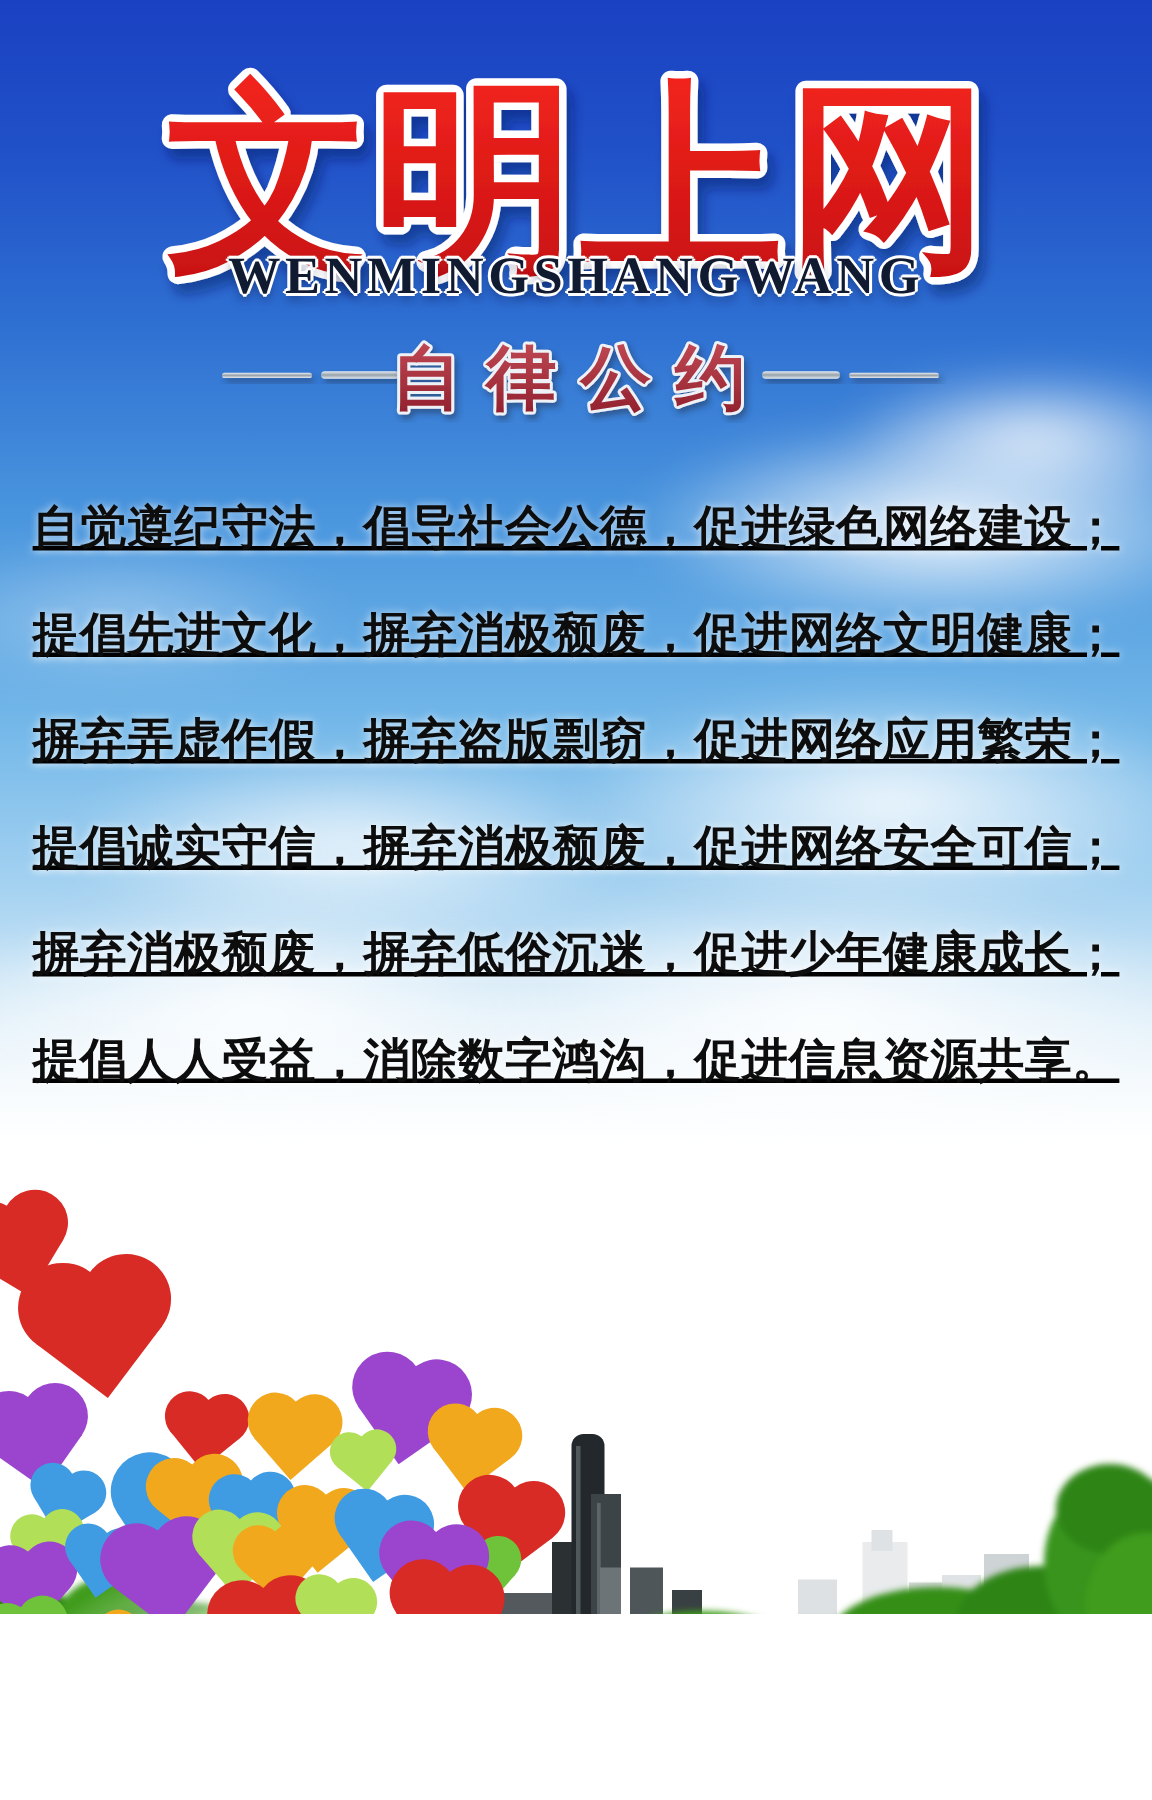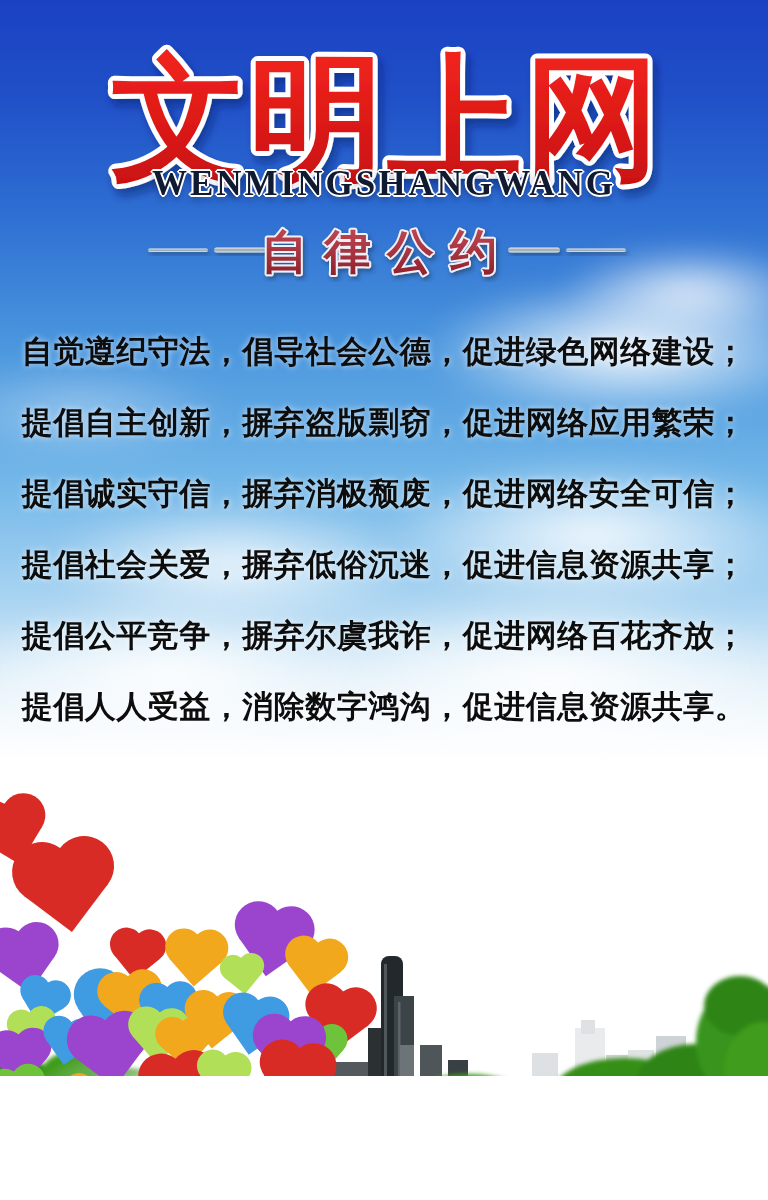--- a/index.html
+++ b/index.html
@@ -25,21 +25,21 @@
     text-shadow:-2px 0 0 #fff,2px 0 0 #fff,0 -2px 0 #fff,0 2px 0 #fff,
       -1px -1px 0 #fff,1px -1px 0 #fff,-1px 1px 0 #fff,1px 1px 0 #fff,
       0 4px 7px rgba(10,20,70,.55);
   }
   .subtitle-svg{position:absolute;left:0;top:224px;width:768px;height:58px;}
   .subtitle-text{
     font-family:"DejaVu Serif","Liberation Serif",serif;font-weight:bold;
     stroke:#eef1f6;stroke-width:4px;stroke-linejoin:round;paint-order:stroke;
   }
 
-  .pledges{position:absolute;left:0;top:316px;width:768px;}
+  .pledges{position:absolute;left:0;top:316px;width:768px;text-decoration:underline;}
   .pledge-line{
     height:71px;line-height:71px;text-align:center;white-space:nowrap;
     font-size:31px;font-weight:700;color:#0d0d0d;letter-spacing:0.5px;
     text-shadow:0 0 6px rgba(255,255,255,.7);
   }
 
   .scenery{position:absolute;left:0;top:840px;width:768px;height:360px;}
   .white-fan{position:absolute;pointer-events:none;}
 
   .hearts-layer{position:absolute;left:0;top:0;width:768px;height:1200px;pointer-events:none;}
@@ -103,24 +103,24 @@
     </g>
     <g filter="url(#ssh)">
       <rect x="508" y="23.5" width="52" height="5" rx="2.5" fill="url(#silverg)"></rect>
       <rect x="566" y="24.5" width="60" height="3.5" rx="1.7" fill="url(#silverg)"></rect>
     </g>
     <text class="subtitle-text" x="387" y="44" font-size="47" letter-spacing="16" text-anchor="middle" fill="url(#marg)" filter="url(#ssh)">自律公约</text>
   </svg>
 
   <div class="pledges">
     <div class="pledge-line">自觉遵纪守法，倡导社会公德，促进绿色网络建设；</div>
-    <div class="pledge-line">提倡自主创新，摒弃盗版剽窃，促进网络应用繁荣；</div>
+    <div class="pledge-line">提倡先进文化，摒弃消极颓废，促进网络文明健康；</div>
+    <div class="pledge-line">摒弃弄虚作假，摒弃盗版剽窃，促进网络应用繁荣；</div>
     <div class="pledge-line">提倡诚实守信，摒弃消极颓废，促进网络安全可信；</div>
-    <div class="pledge-line">提倡社会关爱，摒弃低俗沉迷，促进信息资源共享；</div>
-    <div class="pledge-line">提倡公平竞争，摒弃尔虞我诈，促进网络百花齐放；</div>
+    <div class="pledge-line">摒弃消极颓废，摒弃低俗沉迷，促进少年健康成长；</div>
     <div class="pledge-line">提倡人人受益，消除数字鸿沟，促进信息资源共享。</div>
   </div>
 
   <svg class="scenery" viewBox="0 840 768 360">
     <defs>
       <linearGradient id="grassg" x1="0" y1="0" x2="0" y2="1">
         <stop offset="0" stop-color="#74da1d"></stop>
           <stop offset="0.5" stop-color="#52c013"></stop>
           <stop offset="1" stop-color="#3f9f08"></stop>
       </linearGradient>

